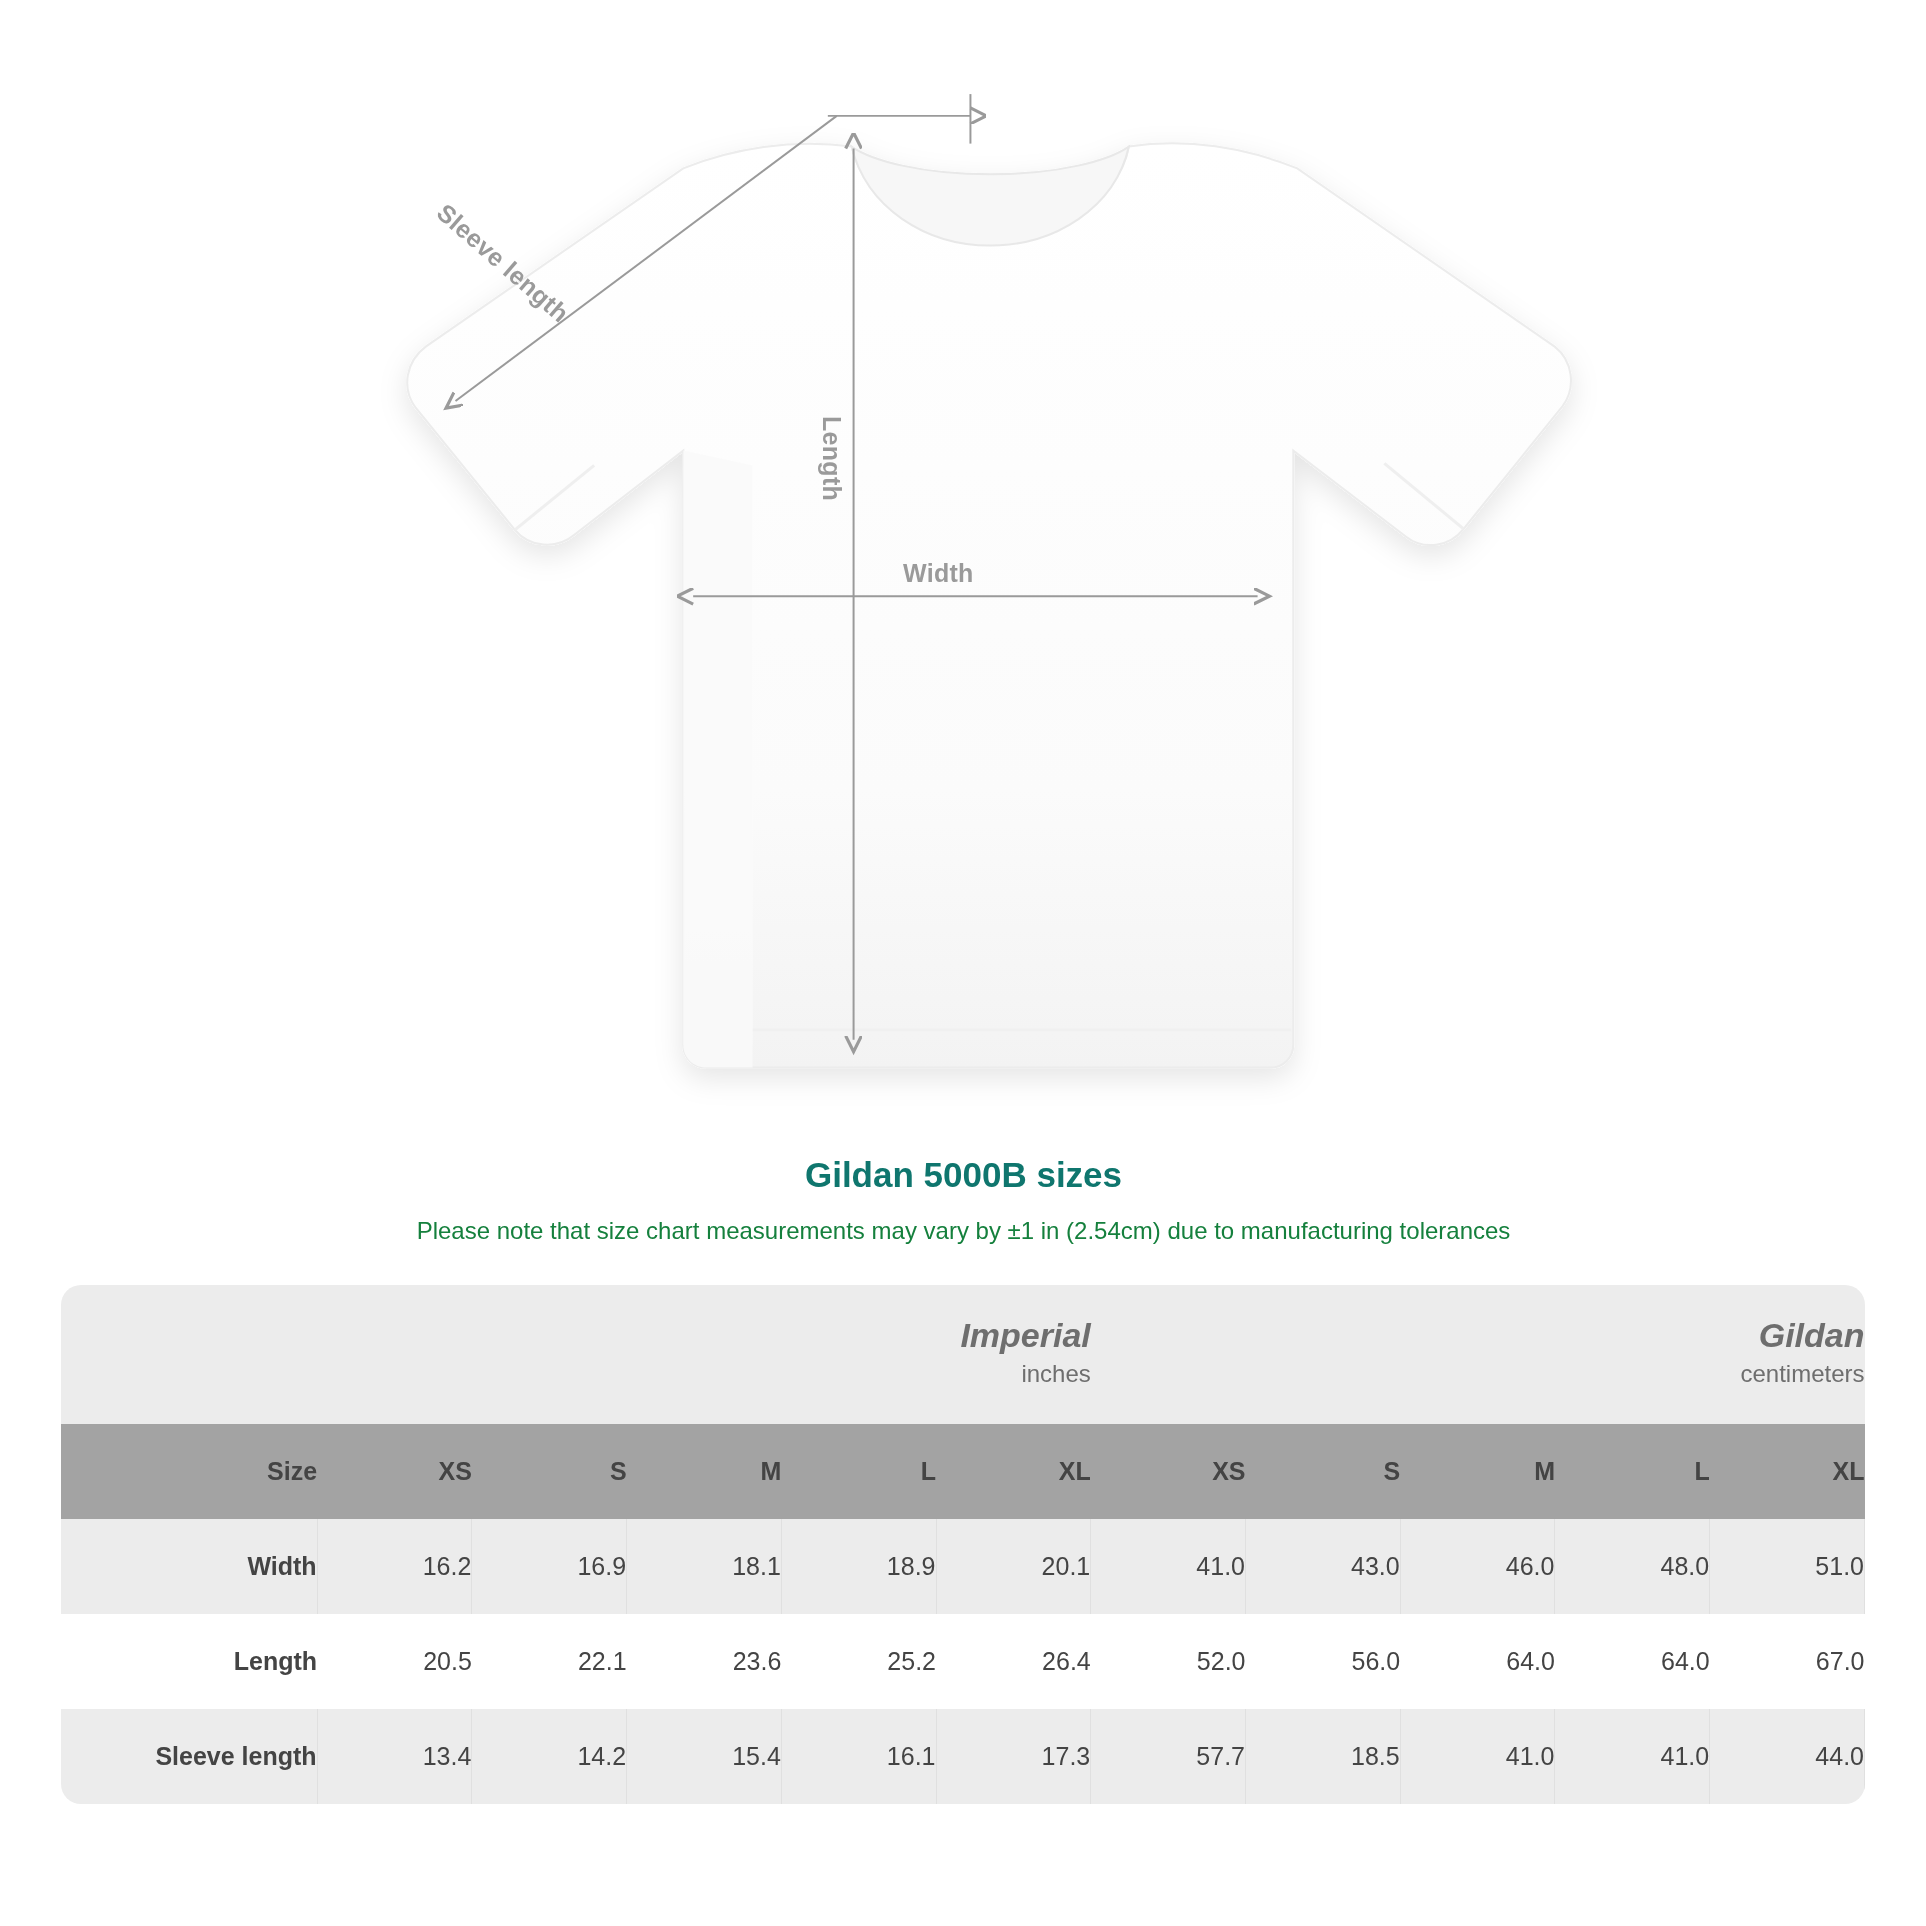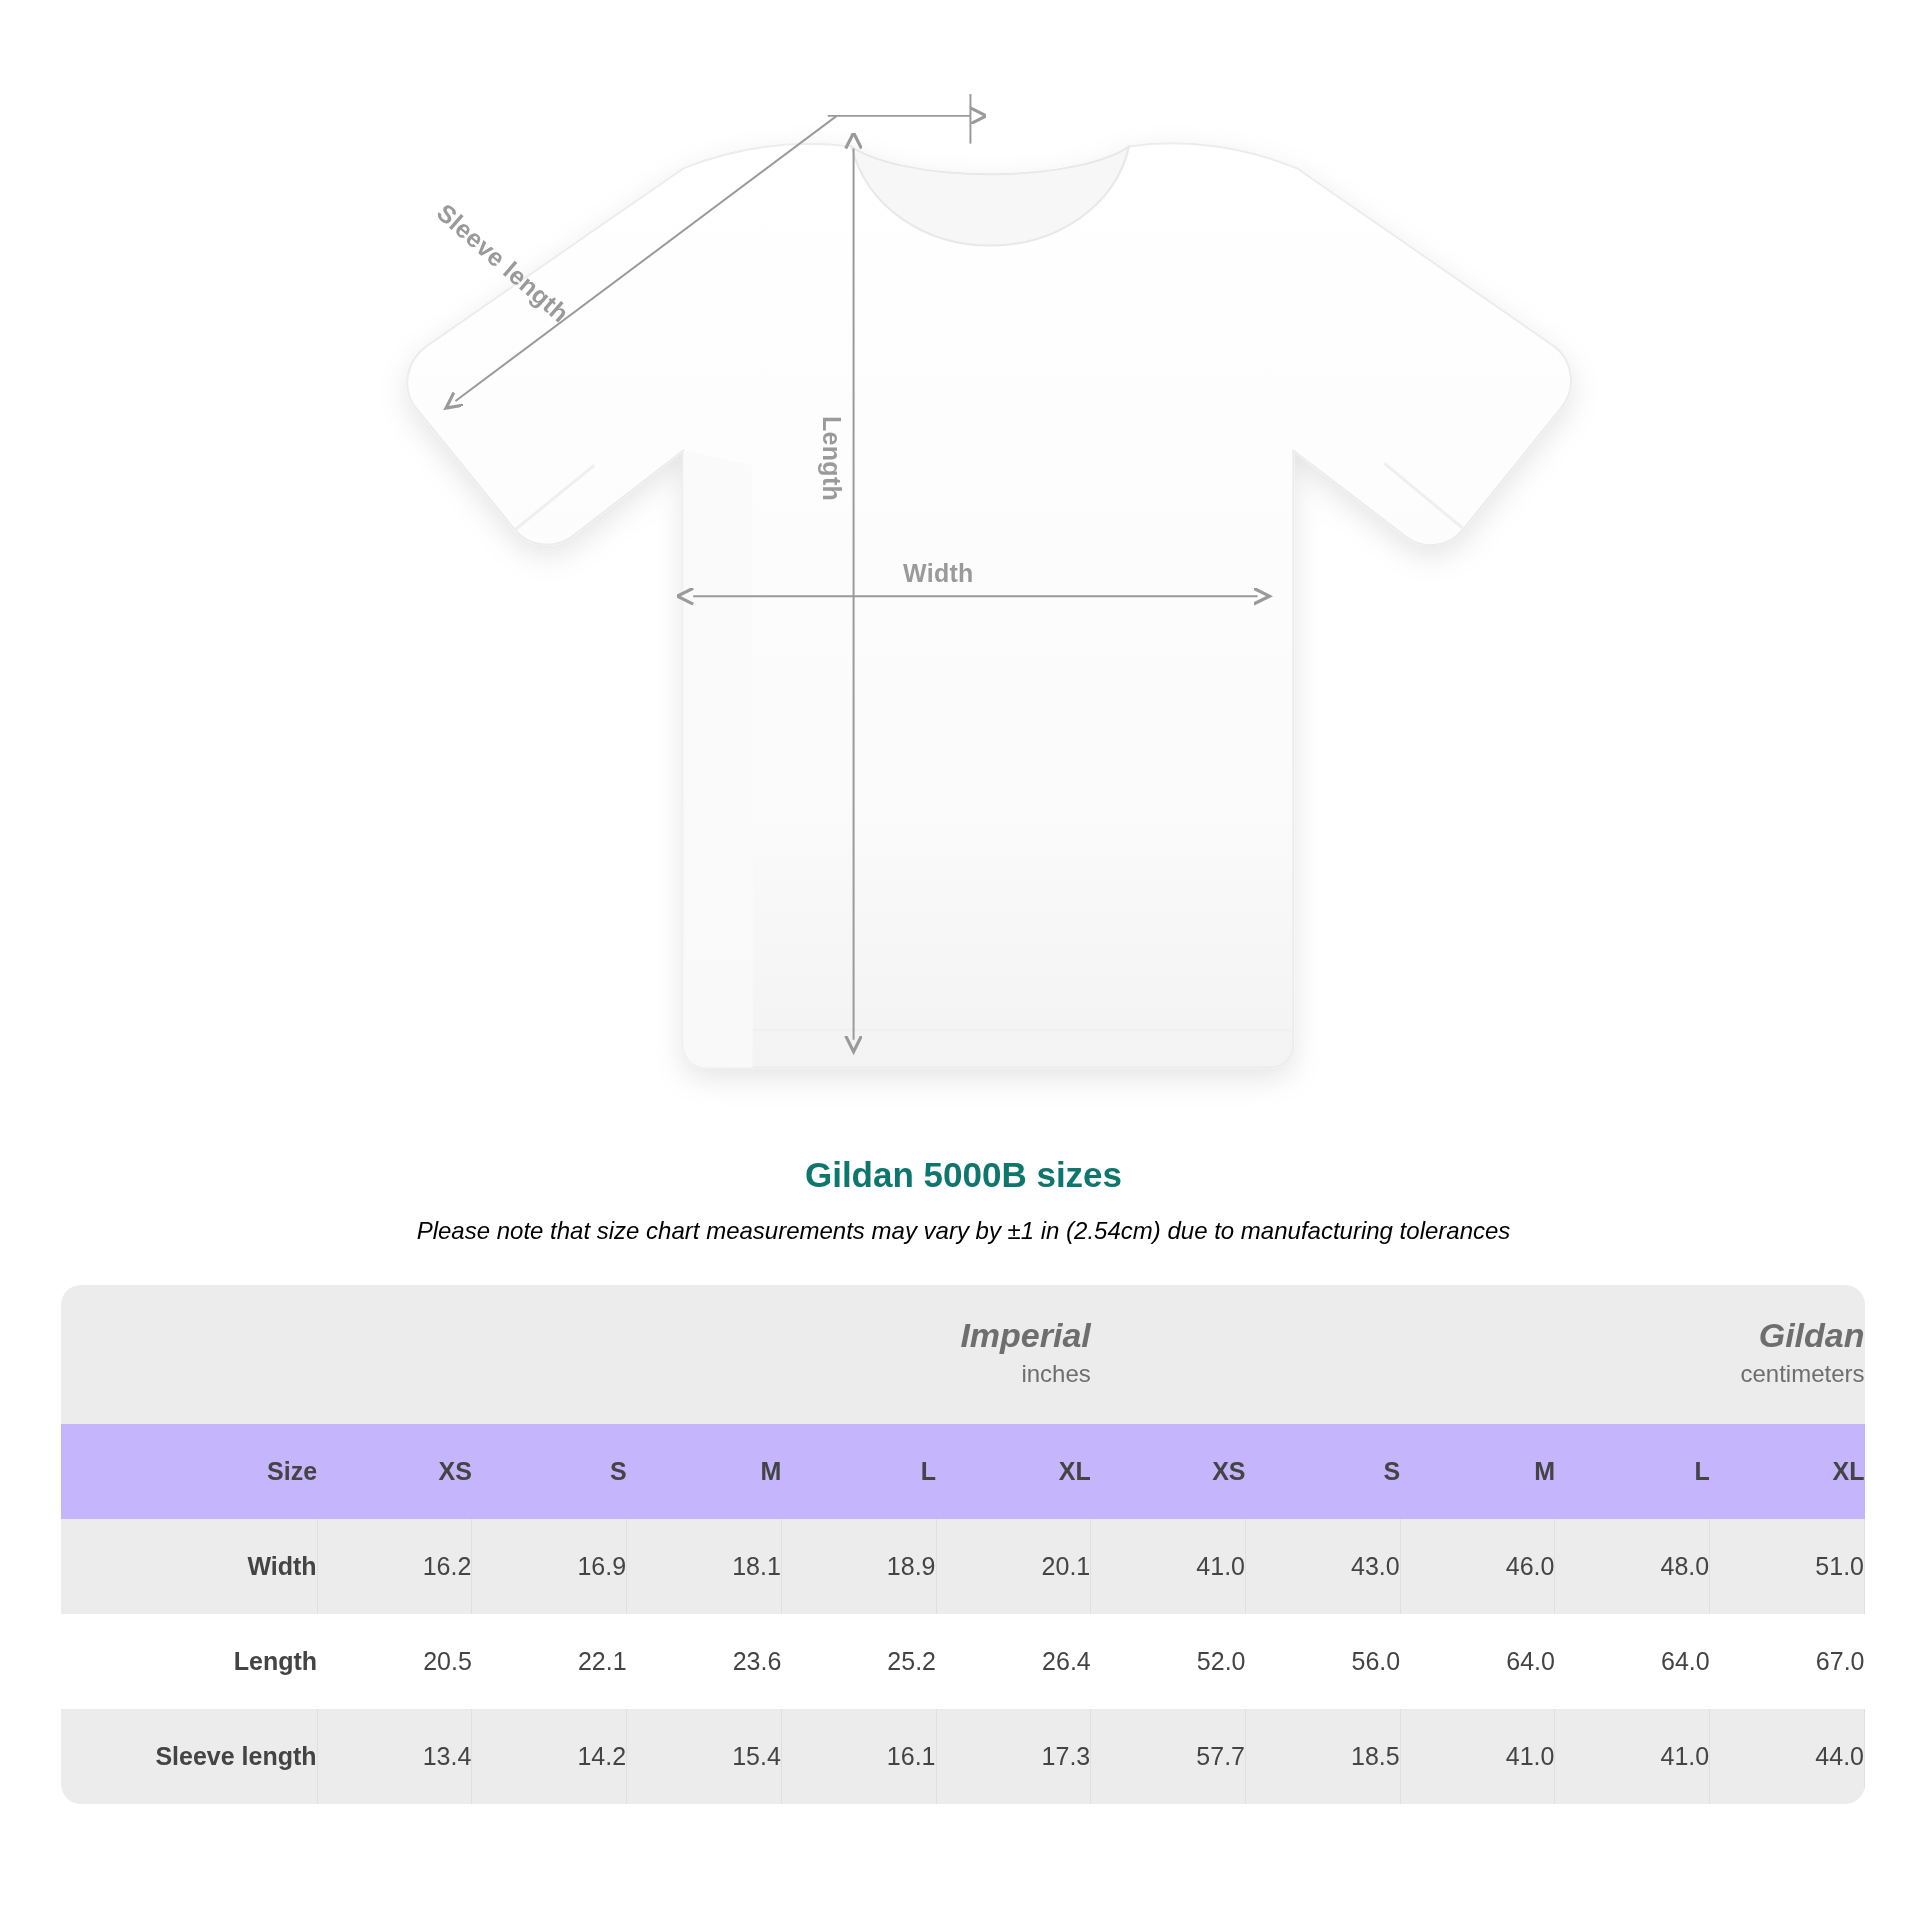--- a/index.html
+++ b/index.html
@@ -52,22 +52,21 @@
   .chart-title {
     text-align: center;
     font-size: 35px;
     font-weight: bold;
     color: #0f766e;
     margin-top: 36px;
   }
   .chart-note {
     text-align: center;
     font-size: 24px;
-    font-style: italic;
-    color: #000000;
+    color: #15803d;
     margin-top: 22px;
   }
 
   
   .table-wrap {
     margin: 40px 61px 0 61px;
     width: 1804px;
     border-radius: 20px;
     overflow: hidden;
   }
@@ -96,21 +95,21 @@
     line-height: 1.15;
   }
   .unit-sub {
     font-size: 24px;
     color: #6e6e6e;
     line-height: 1.6;
   }
   .corner-cell { background: #ececec; }
 
   .hdr-row td {
-    background: #c4b5fd;
+    background: #a3a3a3;
     height: 95px;
     font-weight: bold;
     color: #5a5a5a;
     font-size: 26px;
     border-right: 1px solid #ebebeb;
   }
   .hdr-row td:last-child { border-right: none; }
 
   .data-row td {
     height: 95px;

